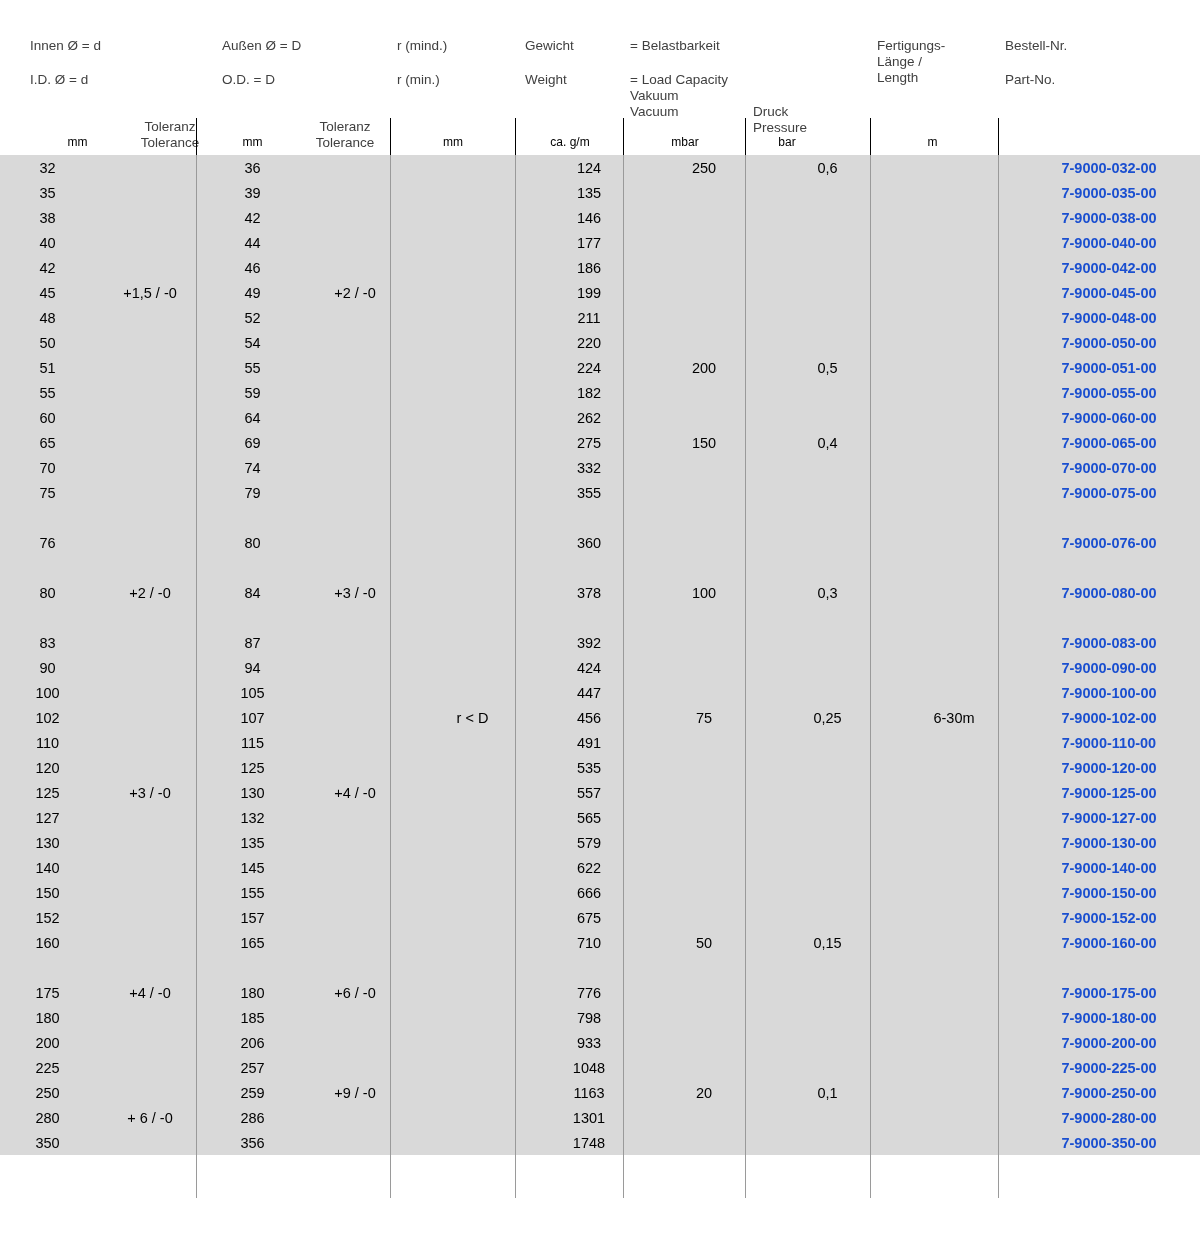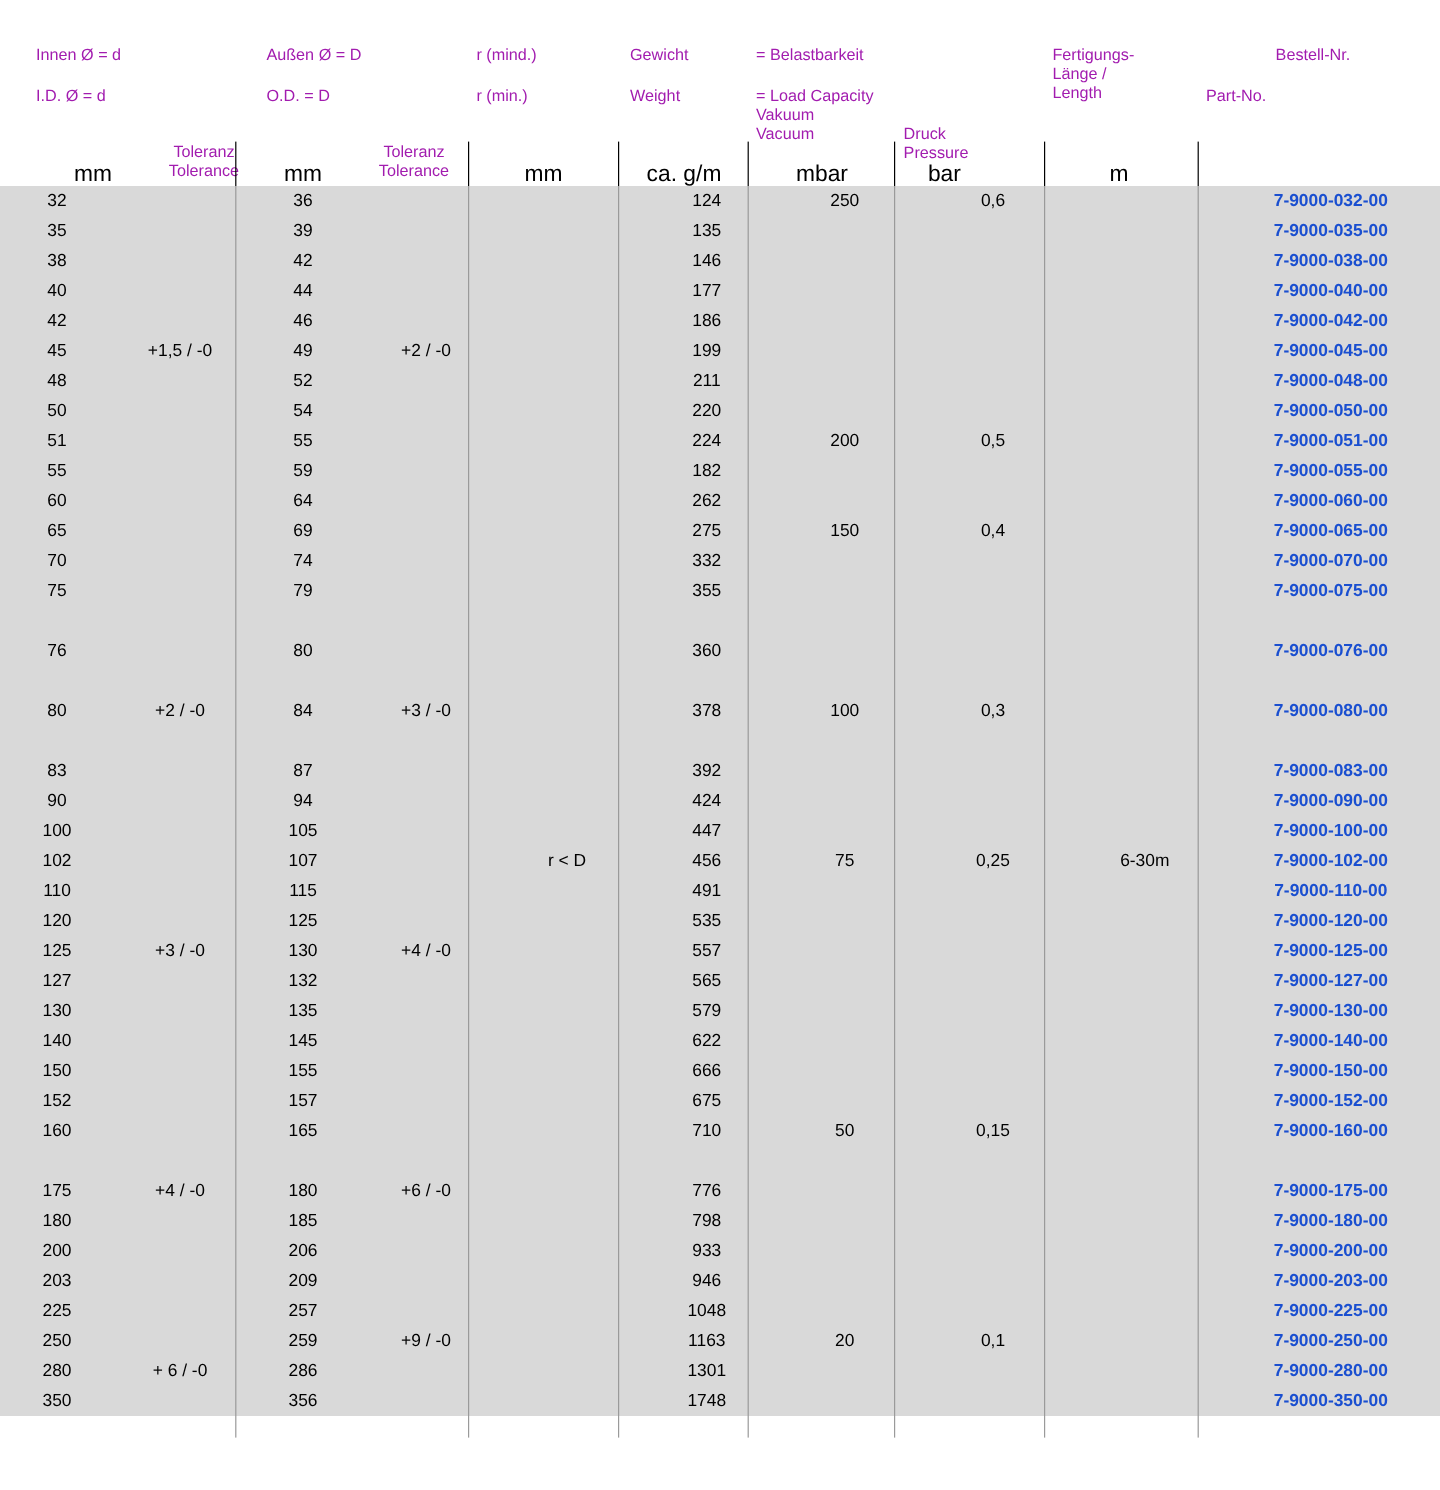--- a/index.html
+++ b/index.html
@@ -19,21 +19,21 @@
 
   
   .header {
     position: relative;
     height: 155px;
     width: 1200px;
   }
   .hcell {
     position: absolute;
     font-size: 13.5px;
-    color: #a21caf;
+    color: #404040;
     line-height: 16px;
     white-space: pre-line;
   }
 
   
   .vsep {
     position: absolute;
     width: 1px;
     background: #000;
   }
@@ -82,21 +82,21 @@
   .bottom-white {
     height: 44px;
     background: #ffffff;
     width: 1200px;
   }
 
   
   .unitrow {
     position: absolute;
     top: 135px;
-    font-size: 19px;
+    font-size: 12px;
     text-align: center;
   }
 </style>
 </head>
 <body>
 
 <div id="page">
 
   <div class="header">
 
@@ -117,21 +117,21 @@
 Vakuum
 Vacuum</div>
 
     <div class="hcell" style="left:753px; top:104px;">Druck
 Pressure</div>
 
     <div class="hcell" style="left:877px; top:38px;">Fertigungs-
 Länge /
 Length</div>
 
-    <div class="hcell" style="left:1063px; top:38px;">Bestell-Nr.</div>
+    <div class="hcell" style="left:1005px; top:38px;">Bestell-Nr.</div>
     <div class="hcell" style="left:1005px; top:72px;">Part-No.</div>
 
     <div class="hcell" style="left:125px; top:119px; text-align:center; width:90px;">Toleranz
 Tolerance</div>
     <div class="hcell" style="left:300px; top:119px; text-align:center; width:90px;">Toleranz
 Tolerance</div>
 
     <div class="vsep" style="left:196px; top:118px; height:37px;"></div>
     <div class="vsep" style="left:390px; top:118px; height:37px;"></div>
     <div class="vsep" style="left:515px; top:118px; height:37px;"></div>
@@ -590,32 +590,20 @@
             <td class="od">206</td>
             <td class="odtol"></td>
             <td class="rmin"></td>
             <td class="weight">933</td>
             <td class="vac"></td>
             <td class="press"></td>
             <td class="length"></td>
             <td class="part"><span class="partno">7-9000-200-00</span></td>
           </tr>
           <tr>
-            <td class="id">203</td>
-            <td class="idtol"></td>
-            <td class="od">209</td>
-            <td class="odtol"></td>
-            <td class="rmin"></td>
-            <td class="weight">946</td>
-            <td class="vac"></td>
-            <td class="press"></td>
-            <td class="length"></td>
-            <td class="part"><span class="partno">7-9000-203-00</span></td>
-          </tr>
-          <tr>
             <td class="id">225</td>
             <td class="idtol"></td>
             <td class="od">257</td>
             <td class="odtol"></td>
             <td class="rmin"></td>
             <td class="weight">1048</td>
             <td class="vac"></td>
             <td class="press"></td>
             <td class="length"></td>
             <td class="part"><span class="partno">7-9000-225-00</span></td>

